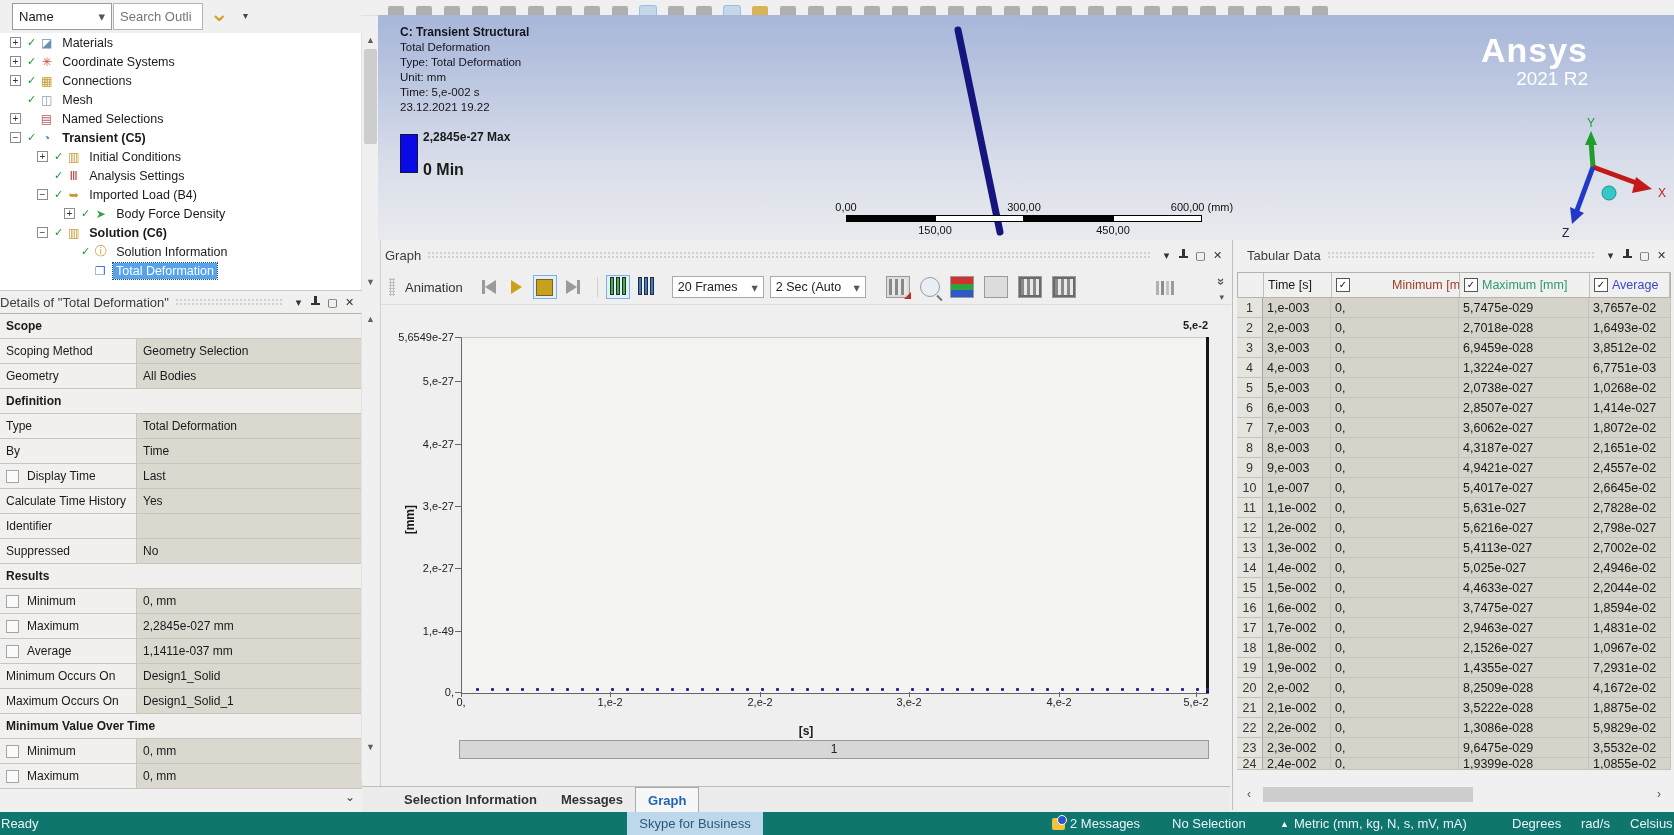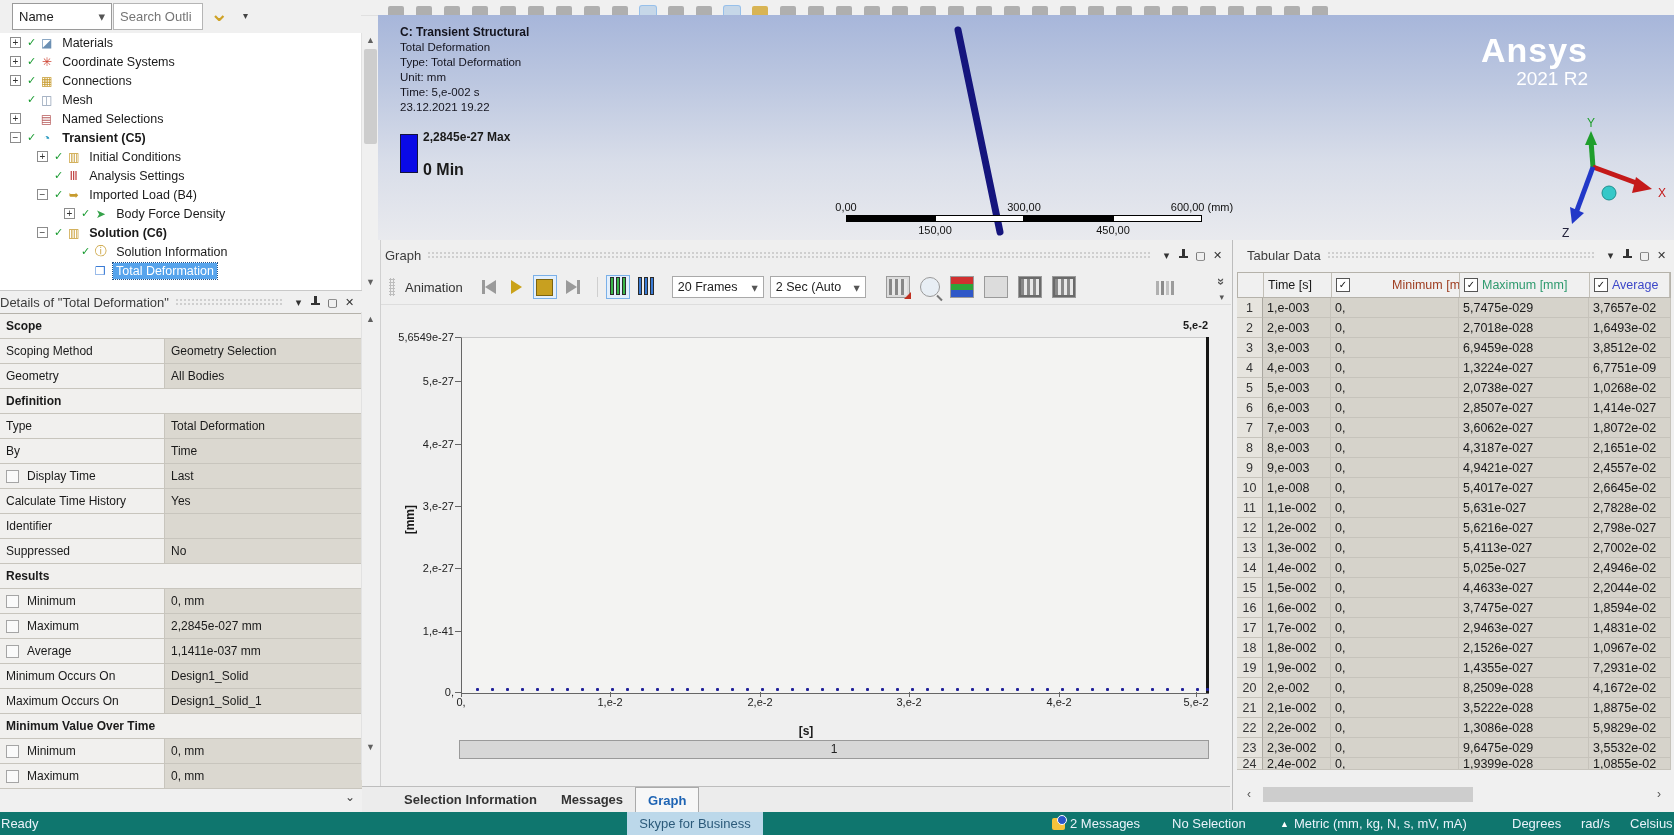--- a/index.html
+++ b/index.html
@@ -45,21 +45,21 @@
   .panel-hd{height:22px;display:flex;align-items:center;padding:0 4px;color:#3c3c3c;font-size:13px;}
   .panel-hd .dots{flex:1;height:8px;margin:0 6px;background-image:radial-gradient(#cfcfcf 1px,transparent 1.1px);background-size:4px 4px;}
   .ph-ic{width:17px;text-align:center;color:#333;font-size:11px;cursor:default;}
   .pin{position:relative;width:17px;height:14px;}
   .pin::before{content:"";position:absolute;left:7px;top:1px;width:3px;height:7px;background:#333;}
   .pin::after{content:"";position:absolute;left:4px;top:8px;width:9px;height:2px;background:#333;}
   #details-title{margin-left:-4px;white-space:nowrap;}
   #details-grid{position:absolute;left:0;top:22px;width:362px;border-top:1px solid #b5b2aa;}
   .drow{display:flex;height:25px;box-sizing:border-box;border-bottom:1px solid #c8c5bd;}
   .dsec{background:#f1f0ee;font-weight:bold;display:flex;align-items:center;padding-left:6px;}
-  .dlab{width:165px;background:#f1f0ee;display:flex;align-items:center;padding-left:6px;box-sizing:border-box;border-right:1px solid #c8c5bd;flex:none;}
+  .dlab{width:137px;background:#f1f0ee;display:flex;align-items:center;padding-left:6px;box-sizing:border-box;border-right:1px solid #c8c5bd;flex:none;}
   .dval{flex:1;background:#dbd8d0;display:flex;align-items:center;padding-left:6px;overflow:hidden;white-space:nowrap;}
   .dcb{width:11px;height:11px;border:1px solid #a5a5a5;background:#fafafa;margin-right:8px;flex:none;}
 
   
   #viewport{left:378px;top:15px;width:1296px;height:225px;
      background:linear-gradient(180deg,#a7b6da 0%,#bcc7e0 30%,#d8dde9 65%,#e9eaee 100%);overflow:hidden;}
   #anno{left:22px;top:10px;line-height:15px;font-size:11.5px;color:#14141e;}
   #anno .t{font-weight:bold;font-size:12px;}
   #legend-bar{left:22px;top:119px;width:16px;height:37px;background:#0a0ae6;border:1px solid #14143c;}
   #legend-max{left:45px;top:115px;font-weight:bold;font-size:12px;}
@@ -523,21 +523,21 @@
         <div class="ytick" style="top: 97px;">5,6549e-27</div>
         <div class="ydash" style="top: 97px;"></div>
         <div class="ytick" style="top: 141px;">5,e-27</div>
         <div class="ydash" style="top: 141px;"></div>
         <div class="ytick" style="top: 204px;">4,e-27</div>
         <div class="ydash" style="top: 204px;"></div>
         <div class="ytick" style="top: 266px;">3,e-27</div>
         <div class="ydash" style="top: 266px;"></div>
         <div class="ytick" style="top: 328px;">2,e-27</div>
         <div class="ydash" style="top: 328px;"></div>
-        <div class="ytick" style="top: 391px;">1,e-41</div>
+        <div class="ytick" style="top: 391px;">1,e-49</div>
         <div class="ydash" style="top: 391px;"></div>
         <div class="ytick" style="top: 452px;">0,</div>
         <div class="ydash" style="top: 452px;"></div>
       </div>
     <div id="xticks">
         <div class="xtick" style="left: 80px;">0,</div>
         <div class="xdash" style="left: 80px;"></div>
         <div class="xtick" style="left: 229px;">1,e-2</div>
         <div class="xdash" style="left: 229px;"></div>
         <div class="xtick" style="left: 379px;">2,e-2</div>
@@ -657,21 +657,21 @@
           <div class="tcell">3,e-003</div>
           <div class="tcell">0,</div>
           <div class="tcell">6,9459e-028</div>
           <div class="tcell">3,8512e-02</div>
         </div>
         <div class="trow">
           <div class="tcell tnum">4</div>
           <div class="tcell">4,e-003</div>
           <div class="tcell">0,</div>
           <div class="tcell">1,3224e-027</div>
-          <div class="tcell">6,7751e-09</div>
+          <div class="tcell">6,7751e-03</div>
         </div>
         <div class="trow">
           <div class="tcell tnum">5</div>
           <div class="tcell">5,e-003</div>
           <div class="tcell">0,</div>
           <div class="tcell">2,0738e-027</div>
           <div class="tcell">1,0268e-02</div>
         </div>
         <div class="trow">
           <div class="tcell tnum">6</div>
@@ -696,21 +696,21 @@
         </div>
         <div class="trow">
           <div class="tcell tnum">9</div>
           <div class="tcell">9,e-003</div>
           <div class="tcell">0,</div>
           <div class="tcell">4,9421e-027</div>
           <div class="tcell">2,4557e-02</div>
         </div>
         <div class="trow">
           <div class="tcell tnum">10</div>
-          <div class="tcell">1,e-008</div>
+          <div class="tcell">1,e-007</div>
           <div class="tcell">0,</div>
           <div class="tcell">5,4017e-027</div>
           <div class="tcell">2,6645e-02</div>
         </div>
         <div class="trow">
           <div class="tcell tnum">11</div>
           <div class="tcell">1,1e-002</div>
           <div class="tcell">0,</div>
           <div class="tcell">5,631e-027</div>
           <div class="tcell">2,7828e-02</div>

